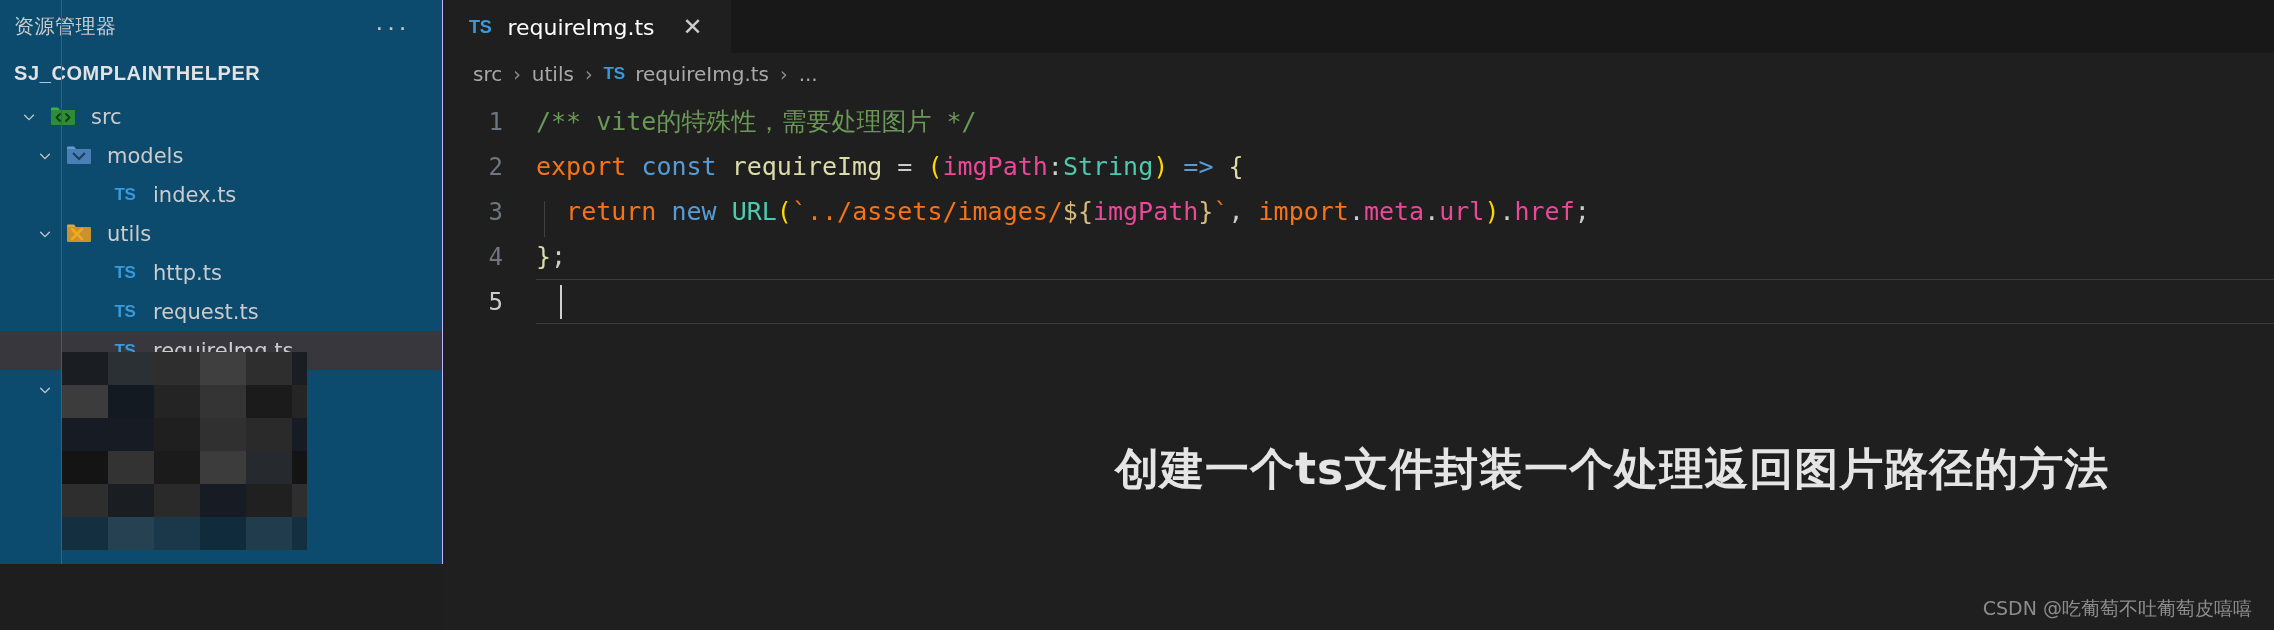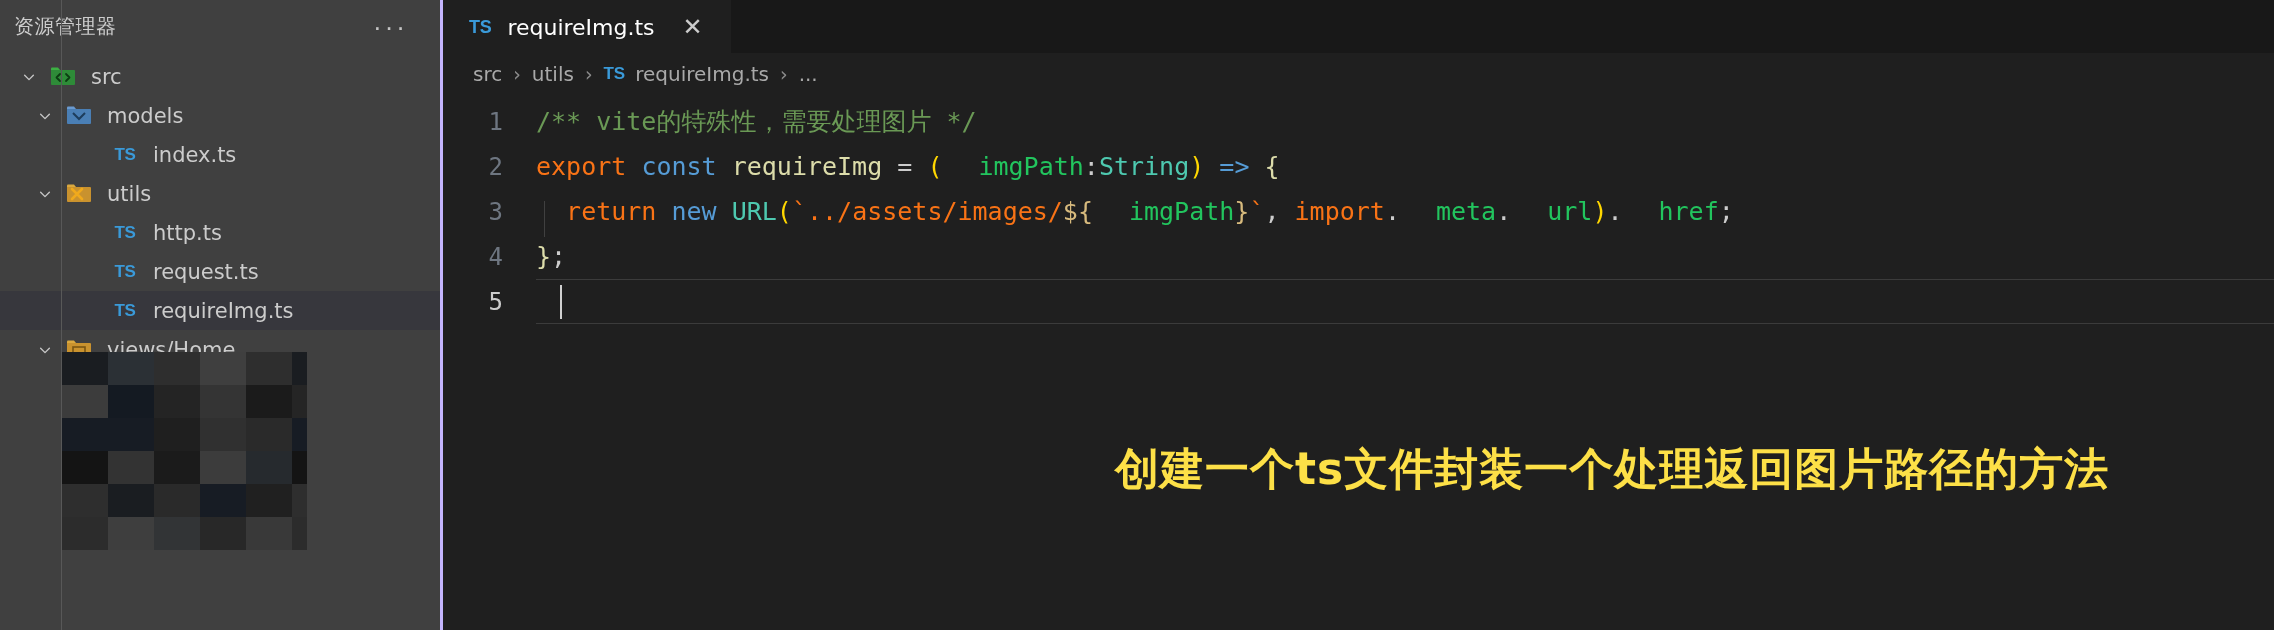--- a/index.html
+++ b/index.html
@@ -6,24 +6,24 @@
   html, body {
     width: 2274px; height: 630px;
     background: #1e1e1e;
     font-family: "Liberation Sans", "DejaVu Sans", sans-serif;
     overflow: hidden;
   }
   #app { position: relative; width: 2274px; height: 630px; display: flex; background: #1e1e1e; }
 
   
   #sidebar {
-    width: 443px; height: 630px; flex: 0 0 443px;
-    background: #404040;
+    width: 443px; height: 564px; flex: 0 0 443px;
+    background: #0c4a6e;
     position: relative;
-    border-right: 3px solid #c4b5fd;
+    border-right: 1px solid #c4b5fd;
     overflow: hidden;
   }
   .side-header {
     height: 53px; display: flex; align-items: center;
     padding: 0 28px 0 14px; justify-content: space-between;
   }
   .side-title {
     color: #cccccc; font-size: 20px; letter-spacing: .5px;
     font-family: "DejaVu Sans", "Liberation Sans", sans-serif;
   }
@@ -119,32 +119,32 @@
   .cursor {
     display: inline-block; width: 2px; height: 34px; background: #d0d0d0;
     vertical-align: middle; margin-left: 24px;
   }
 
   
   .t-com  { color: #6a9955; }
   .t-kw   { color: #f97316; }
   .t-kw2  { color: #569cd6; }
   .t-fn   { color: #dcdcaa; }
-  .t-var  { color: #22c55e; margin-left: 36px; }
+  .t-var  { color: #ec4899; }
   .t-type { color: #4ec9b0; }
   .t-str  { color: #f97316; }
   .t-punc { color: #cccccc; }
   .t-par1 { color: #ffd700; }
   .t-brc  { color: #dcdcaa; }
   .t-tmpl { color: #d7ba7d; }
   .t-op   { color: #569cd6; }
 
   .annotation {
     position: absolute; left: 672px; top: 440px;
-    color: #fde047; font-size: 44px; font-weight: bold;
+    color: #e5e5e5; font-size: 44px; font-weight: bold;
     font-family: "DejaVu Sans", "Liberation Sans", sans-serif;
     letter-spacing: 1px; white-space: nowrap;
   }
   .watermark {
     position: absolute; right: 22px; bottom: 8px;
     color: #8d8d8d; font-size: 19px;
     font-family: "DejaVu Sans", "Liberation Sans", sans-serif;
   }
 </style>
 </head>
@@ -152,20 +152,21 @@
 
 <div id="app">
 
   <div id="sidebar">
 
     <div class="side-header">
       <span class="side-title">资源管理器</span>
       <span class="side-dots">···</span>
     </div>
 
+    <div class="folder-root">SJ_COMPLAINTHELPER</div>
 
     <div class="tree" id="tree">
         <div class="row indent-1">
           <span class="chev">
             <svg width="14" height="14" viewBox="0 0 16 16">
               <path d="M3 6 L8 11 L13 6" fill="none" stroke="#c5c5c5" stroke-width="1.6" stroke-linecap="round" stroke-linejoin="round"></path>
             </svg>
           </span>
           <span class="ico">
             <svg width="26" height="22" viewBox="0 0 26 22">
@@ -325,14 +326,15 @@
 
     <div class="code-area" id="code-area">
         <div class="cline"><div class="gut">1</div><div class="ctext"><span class="t-com">/** </span><span class="t-com">vite的特殊性，需要处理图片 </span><span class="t-com">*/</span></div></div>
         <div class="cline"><div class="gut">2</div><div class="ctext"><span class="t-kw">export</span><span class="t-punc"> </span><span class="t-kw2">const</span><span class="t-punc"> </span><span class="t-fn">requireImg</span><span class="t-punc"> </span><span class="t-punc">=</span><span class="t-punc"> </span><span class="t-par1">(</span><span class="t-var">imgPath</span><span class="t-punc">:</span><span class="t-type">String</span><span class="t-par1">)</span><span class="t-punc"> </span><span class="t-op">=&gt;</span><span class="t-punc"> </span><span class="t-brc">{</span></div></div>
         <div class="cline"><div class="gut">3</div><div class="ctext"><span class="ind-guide"></span><span class="t-punc">  </span><span class="t-kw">return</span><span class="t-punc"> </span><span class="t-kw2">new</span><span class="t-punc"> </span><span class="t-type">URL</span><span class="t-par1">(</span><span class="t-str">`../assets/images/</span><span class="t-tmpl">${</span><span class="t-var">imgPath</span><span class="t-tmpl">}</span><span class="t-str">`</span><span class="t-punc">, </span><span class="t-kw">import</span><span class="t-punc">.</span><span class="t-var">meta</span><span class="t-punc">.</span><span class="t-var">url</span><span class="t-par1">)</span><span class="t-punc">.</span><span class="t-var">href</span><span class="t-punc">;</span></div></div>
         <div class="cline"><div class="gut">4</div><div class="ctext"><span class="t-brc">}</span><span class="t-punc">;</span></div></div>
         <div class="cline active"><div class="gut">5</div><div class="ctext"><span class="cursor"></span></div></div>
       </div>
 
     <div class="annotation">创建一个ts文件封装一个处理返回图片路径的方法</div>
+    <div class="watermark">CSDN @吃葡萄不吐葡萄皮嘻嘻</div>
   </div>
 </div>
 
 </body></html>

